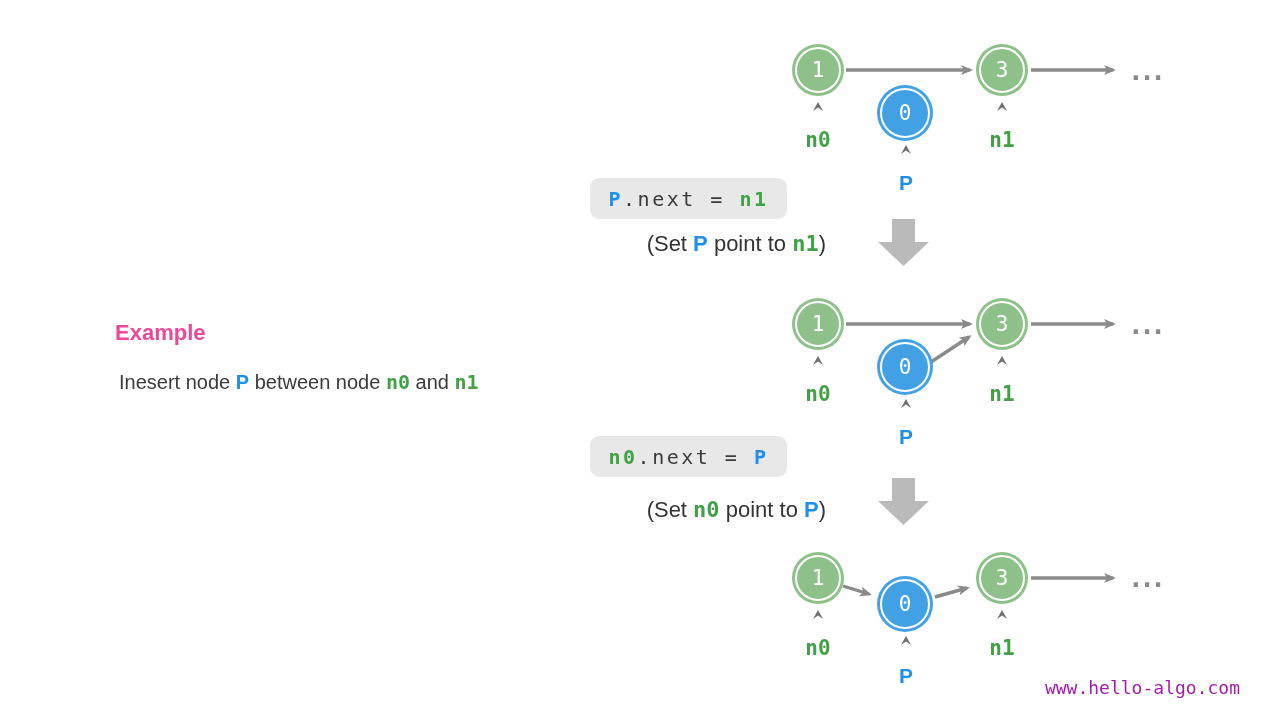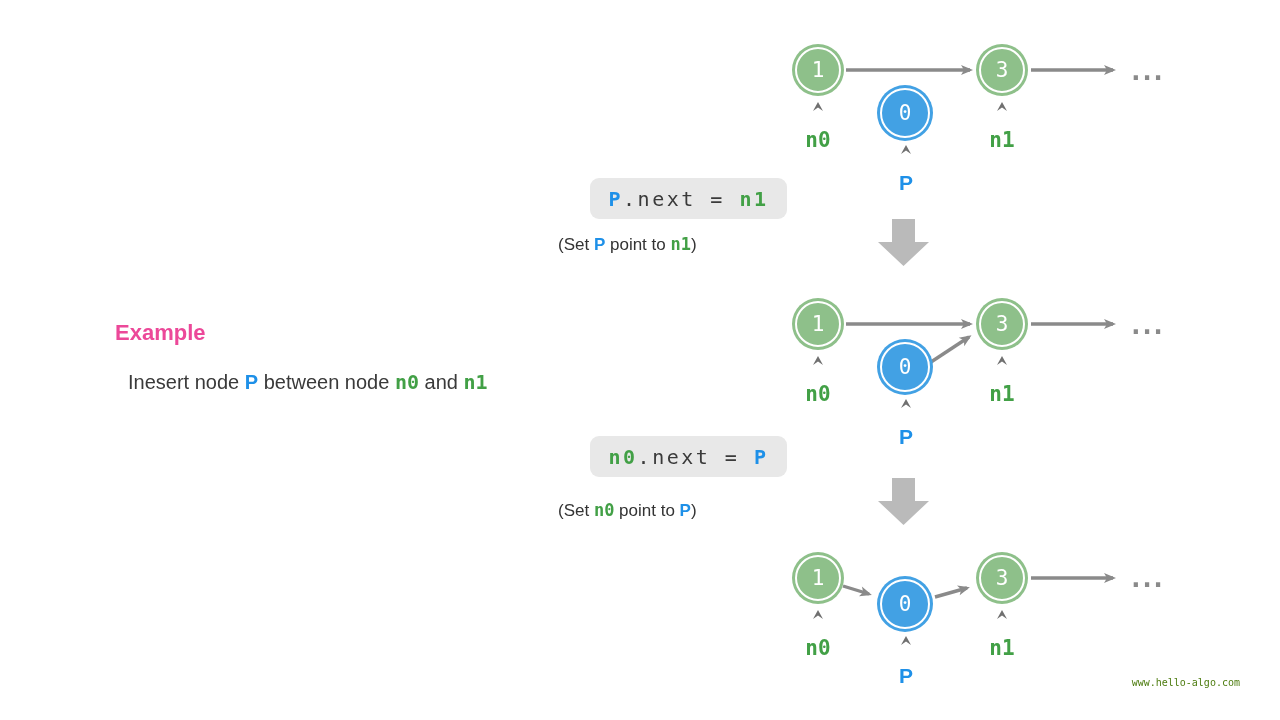--- a/index.html
+++ b/index.html
@@ -38,34 +38,34 @@
 
   
   .codebox {
     position:absolute; z-index:2; left:590px; width:197px; height:41px;
     background:#E8E8E8; border-radius:9px;
     display:flex; align-items:center; justify-content:center;
     font-family:"DejaVu Sans Mono", monospace; font-size:20px;
     letter-spacing:2.5px; color:#3A3A3A; white-space:pre;
   }
   .caption {
-    position:absolute; z-index:2; left:558px; width:228px; text-align:left;
-    font-size:17px; line-height:26px; color:#333333; white-space:pre;
+    position:absolute; z-index:2; left:598px; width:228px; text-align:right;
+    font-size:22px; line-height:26px; color:#333333; white-space:pre;
   }
   .tb { color:#1E90E8; font-weight:bold; }
   .tg { color:#42A046; font-weight:bold; font-family:"DejaVu Sans Mono", monospace; }
 
   
   .example { position:absolute; z-index:2; left:115px; top:320px; }
   .example h2 { margin:0 0 24px 0; font-size:22px; font-weight:bold; color:#ec4899; }
-  .example p  { margin:13px; font-size:20px; color:#3A3A3A; white-space:pre; }
+  .example p  { margin:4px; font-size:20px; color:#3A3A3A; white-space:pre; }
 
   .watermark {
     position:absolute; z-index:2; right:40px; top:677px;
-    font-family:"DejaVu Sans Mono", monospace; font-size:10px; color:#4d7c0f;text-align:center;
+    font-family:"DejaVu Sans Mono", monospace; font-size:18px; color:#a21caf;text-align:center;
   }
 </style>
 </head>
 <body>
 
 <div class="canvas">
 
   <svg class="overlay" width="1280" height="720" viewBox="0 0 1280 720">
     <defs>
       <marker id="ah" markerUnits="userSpaceOnUse" markerWidth="14" markerHeight="12" refX="10" refY="6" orient="auto">

